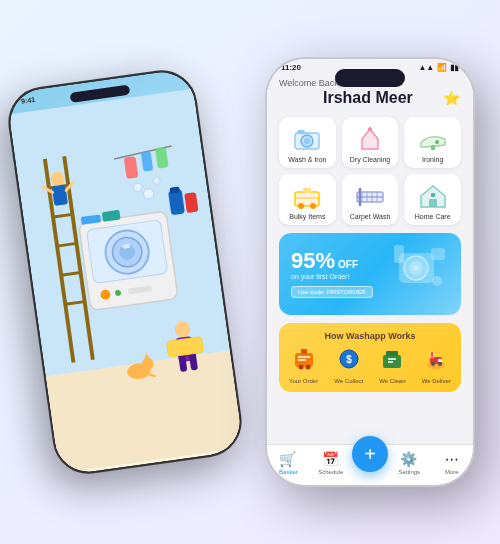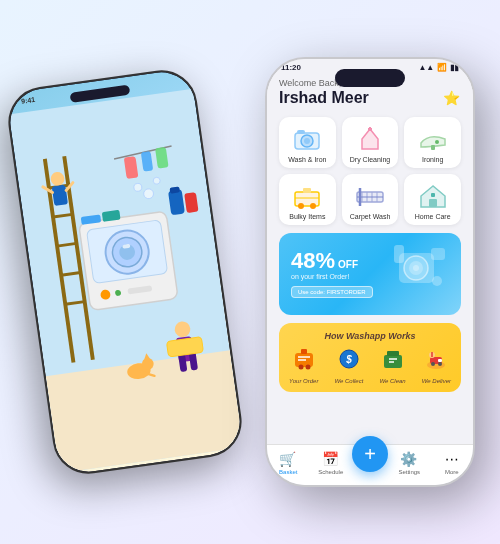--- a/index.html
+++ b/index.html
@@ -129,20 +129,21 @@
       color: #666;
       margin-bottom: 1px;
     }
     .user-name {
       font-size: 16px;
       font-weight: 700;
       color: #1a1a2e;
       display: flex;
       align-items: center;
       justify-content: space-between;
+      margin-left: 44px;
     }
     .star-icon {
       color: #FFD700;
       font-size: 14px;
     }
 
     
     .service-grid {
       display: grid;
       grid-template-columns: repeat(3, 1fr);
@@ -219,21 +220,20 @@
       font-size: 28px;
       opacity: 0.9;
     }
 
     
     .how-works {
       background: linear-gradient(135deg, #FFD54F 0%, #FFCA28 100%);
       border-radius: 12px;
       padding: 8px 2px;
       margin-top: 8px;
-      font-style: italic;
     }
     .how-works-title {
       font-size: 9px;
       font-weight: 700;
       color: #5d4037;
       text-align: center;
       margin-bottom: 6px;
     }
     .how-works-steps {
       display: flex;
@@ -470,21 +470,21 @@
                 <rect x="14" y="11" width="4" height="4" rx="1" fill="#4db6ac"></rect>
               </svg>
             </div>
             <span class="service-label">Home Care</span>
           </div>
         </div>
 
         <div class="promo-banner">
           <div class="promo-text-block">
             <div style="display:flex; align-items:baseline; gap:3px;">
-              <span class="promo-percent">48%</span>
+              <span class="promo-percent">95%</span>
               <span class="promo-off">OFF</span>
             </div>
             <div class="promo-sub">on your first Order!</div>
             <div class="promo-code-btn">Use code: FIRSTORDER</div>
           </div>
           <div class="promo-illustration">
             <svg width="60" height="55" viewBox="0 0 60 55">
 
               <rect x="10" y="10" width="35" height="30" rx="5" fill="rgba(255,255,255,0.3)"></rect>
               <circle cx="27" cy="25" r="12" fill="rgba(255,255,255,0.25)" stroke="rgba(255,255,255,0.6)" stroke-width="1.5"></circle>

